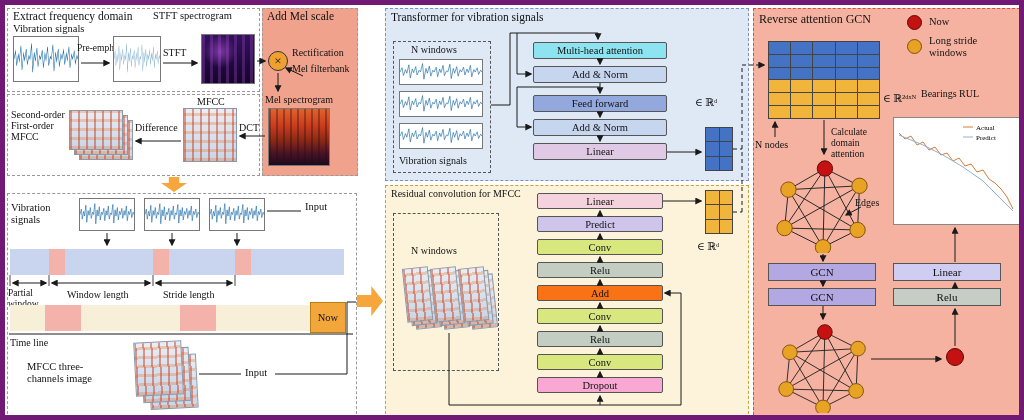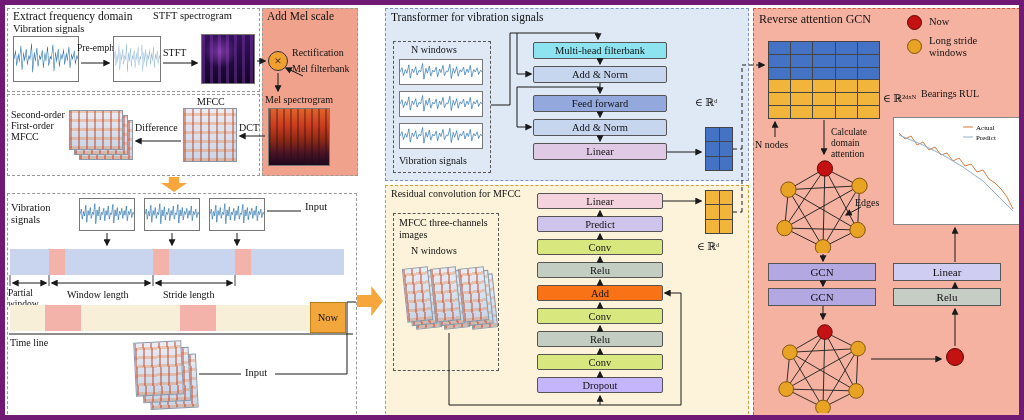--- a/index.html
+++ b/index.html
@@ -23,21 +23,21 @@
       linear-gradient(180deg,#e2622a 0%,#c93c1e 30%,#8e2a16 55%,#471226 80%,#1d0a1e 100%); }
   .mfcc { position:absolute; border:1px solid #8a98a8; background:
       repeating-linear-gradient(90deg, rgba(205,62,38,.5) 0 2px, rgba(0,0,0,0) 2px 8px),
       repeating-linear-gradient(0deg, rgba(236,126,58,.35) 0 3px, rgba(0,0,0,0) 3px 9px),
       linear-gradient(180deg,#e7eef6,#c6d6e8); }
   .layerbox { position:absolute; width:134px; height:17px; border:1px solid #555; border-radius:2px;
       font-size:10.5px; display:flex; align-items:center; justify-content:center; }
   .rlayer { width:126px; height:16px; }
   .c-mha{background:#8de4f0} .c-an{background:#c7d6ef} .c-ff{background:#93a8dd} .c-lin{background:#e0c9e4}
   .r-lin{background:#f4d3df} .r-flat{background:#cfc5ec} .r-conv{background:#d8e87e}
-  .r-relu{background:#c3cdc2} .r-add{background:#f97316} .r-drop{background:#c4b5fd}
+  .r-relu{background:#c3cdc2} .r-add{background:#f97316} .r-drop{background:#f9a8d4}
   .gblock { position:absolute; width:108px; height:18px; border:1px solid #555;
       display:flex; align-items:center; justify-content:center; font-size:11px; }
   .g-gcn{background:#b4a8e2} .g-lin{background:#cfcdf2} .g-relu{background:#c6cdc5}
   .sgrid { position:absolute; display:grid; grid-template-columns:1fr 1fr; grid-template-rows:1fr 1fr 1fr;
       gap:1px; background:#444; border:1px solid #444; }
   .matrix { position:absolute; display:grid; grid-template-columns:repeat(5,1fr); grid-template-rows:repeat(6,1fr);
       gap:1px; background:#444; border:1px solid #444; }
   .cb{background:#4472c4} .cy{background:#f0b53a}
   .circ { position:absolute; border-radius:50%; }
   .blockarrow { position:absolute; background:#f6a63a; }
@@ -153,20 +153,21 @@
   <div class="lbl xs" style="left:3px;top:283px;width:42px">Partial window</div>
   <div class="lbl sm" style="left:62px;top:284px">Window length</div>
   <div class="lbl sm" style="left:158px;top:284px">Stride length</div>
 
   <div class="band" style="left:5px;top:300px;width:300px;height:26px;background:#f8efd8"></div>
   <div class="band" style="left:40px;top:300px;width:36px;height:26px;background:#f3b3aa"></div>
   <div class="band" style="left:175px;top:300px;width:36px;height:26px;background:#f3b3aa"></div>
   <div class="band" style="left:305px;top:297px;width:36px;height:31px;background:#f3a73a;border:1px solid #b97d15;display:flex;align-items:center;justify-content:center;font-size:10.5px">Now</div>
   <div class="lbl sm" style="left:5px;top:332px">Time line</div>
 
+  <div class="lbl" style="left:22px;top:356px;width:88px">MFCC three-channels image</div>
   <div style="position:absolute;left:130px;top:336px;width:64px;height:70px;transform:rotate(-3deg)">
     <div class="mfcc" style="left:14px;top:14px;width:48px;height:54px"></div>
     <div class="mfcc" style="left:7px;top:7px;width:48px;height:54px"></div>
     <div class="mfcc" style="left:0;top:0;width:48px;height:54px"></div>
   </div>
   <div class="lbl" style="left:240px;top:362px">Input</div>
 
   <div class="blockarrow arr-right" style="left:352px;top:281px;width:26px;height:30px"></div>
 
   <div class="panel" style="left:380px;top:3px;width:364px;height:173px;background:#dfe9f6;border-color:#8090c0"></div>
@@ -183,40 +184,39 @@
         <use href="#wave" xlink:href="#wave"></use>
       </svg>
     </div>
   <div class="imgbox" style="left:394px;top:118px;width:84px;height:26px">
       <svg class="wv">
         <use href="#wave" xlink:href="#wave"></use>
       </svg>
     </div>
   <div class="lbl sm" style="left:394px;top:150px;width:90px">Vibration signals</div>
 
-  <div class="layerbox c-mha" style="left:528px;top:37px">Multi-head filterbank</div>
+  <div class="layerbox c-mha" style="left:528px;top:37px">Multi-head attention</div>
   <div class="layerbox c-an" style="left:528px;top:61px">Add &amp; Norm</div>
   <div class="layerbox c-ff" style="left:528px;top:90px">Feed forward</div>
   <div class="layerbox c-an" style="left:528px;top:114px">Add &amp; Norm</div>
   <div class="layerbox c-lin" style="left:528px;top:138px">Linear</div>
 
   <div class="lbl" style="left:690px;top:92px">∈ ℝᵈ</div>
   <div class="sgrid" style="left:700px;top:122px;width:28px;height:44px">
     <div class="cb"></div>
       <div class="cb"></div>
       <div class="cb"></div>
       <div class="cb"></div>
       <div class="cb"></div>
       <div class="cb"></div>
   </div>
 
   <div class="panel" style="left:380px;top:180px;width:364px;height:234px;background:#fdf3da;border-color:#c8a23a"></div>
   <div class="lbl sm" style="left:386px;top:183px">Residual convolution for MFCC</div>
   <div class="inner" style="left:388px;top:208px;width:106px;height:158px"></div>
-  <div class="lbl sm" style="left:394px;top:212px;width:92px">MFCC three-channels images</div>
   <div class="lbl sm" style="left:406px;top:240px">N windows</div>
   <div style="position:absolute;left:400px;top:262px;width:34px;height:62px;transform:rotate(-6deg)">
     <div class="mfcc" style="left:8px;top:8px;width:26px;height:54px"></div>
     <div class="mfcc" style="left:4px;top:4px;width:26px;height:54px"></div>
     <div class="mfcc" style="left:0;top:0;width:26px;height:54px"></div>
   </div>
   <div style="position:absolute;left:428px;top:262px;width:34px;height:62px;transform:rotate(-6deg)">
     <div class="mfcc" style="left:8px;top:8px;width:26px;height:54px"></div>
     <div class="mfcc" style="left:4px;top:4px;width:26px;height:54px"></div>
     <div class="mfcc" style="left:0;top:0;width:26px;height:54px"></div>

